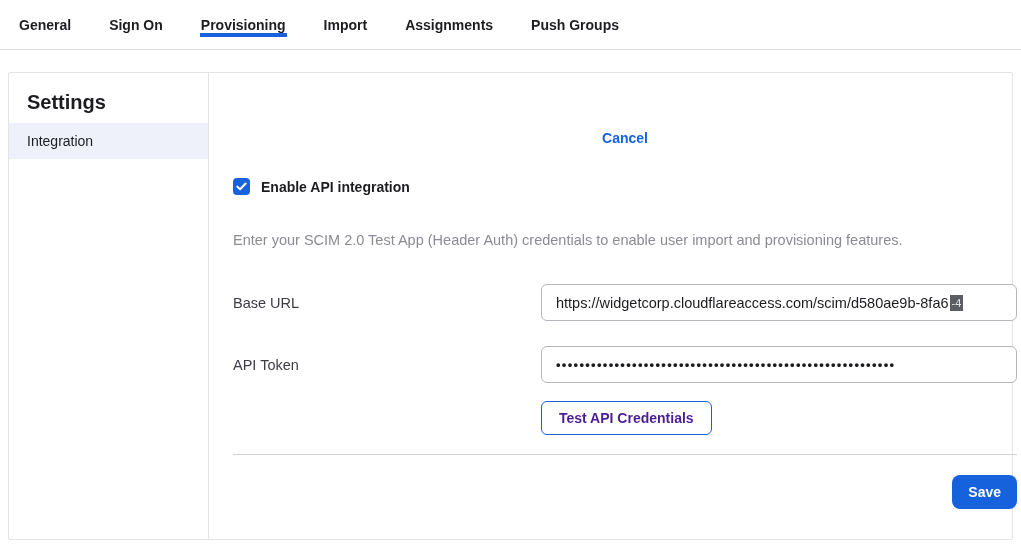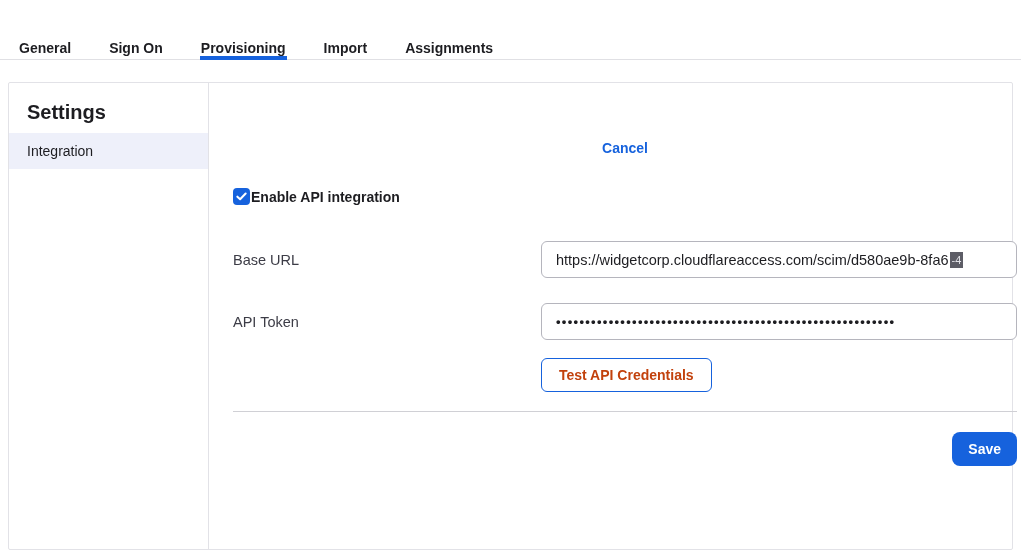--- a/index.html
+++ b/index.html
@@ -1,40 +1,40 @@
 <!DOCTYPE html>
 <html><head>
 <meta charset="utf-8">
 <style>
   * { margin: 0; padding: 0; box-sizing: border-box; }
   html, body { width: 1021px; height: 553px; background: #ffffff;
     font-family: "Liberation Sans", "DejaVu Sans", sans-serif; color: #1d1d21; }
 
   
-  .tabbar { display: flex; gap: 36px; padding: 0 18px; border-bottom: 1px solid #e0e0e4; height: 60px; align-items: flex-end; }
+  .tabbar { display: flex; gap: 36px; padding: 0 18px; border-bottom: 1px solid #e0e0e4; height: 50px; align-items: center; }
   .tab { display: flex; align-items: center; font-size: 14px; font-weight: 700; color: #1d1d21;
     padding: 0 1px; cursor: pointer; border-bottom: 4px solid transparent; margin-bottom: -1px;
     padding-top: 3px; }
   .tab.active { border-bottom-color: #1662dd; }
 
   
   .panel { margin: 22px 8px 0 8px; border: 1px solid #e2e2e7; border-radius: 2px;
     display: flex; min-height: 468px; background: #fff; }
 
   .sidebar { width: 200px; border-right: 1px solid #e2e2e7; padding-top: 9px; flex-shrink: 0; }
   .sidebar-header { font-size: 20px; font-weight: 700; padding: 9px 18px; color: #1d1d21; }
   .sidebar-item { font-size: 14px; padding: 10px 18px; color: #1d1d21; cursor: pointer; }
   .sidebar-item.active { background: #eef0fa; }
 
   .content { flex: 1; padding: 0 24px; display: flex; flex-direction: column; }
 
   .cancel-row { margin-top: 56px; text-align: center; }
   .cancel-link { color: #1662dd; font-size: 14px; font-weight: 700; text-decoration: none; cursor: pointer; }
 
-  .checkbox-row { margin-top: 31px; display: flex; align-items: center; gap: 1px; }
+  .checkbox-row { margin-top: 31px; display: flex; align-items: center; gap: 11px; }
   .checkbox { width: 17px; height: 17px; background: #1662dd; border-radius: 4px;
     display: flex; align-items: center; justify-content: center; cursor: pointer; flex-shrink: 0; }
   .checkbox svg { width: 11px; height: 11px; }
   .checkbox-label { font-size: 14px; font-weight: 700; color: #1d1d21; }
 
   .description { margin-top: 37px; font-size: 14.5px; color: #8b8b93; }
 
   .field-row { display: flex; align-items: center; }
   .field-row.base { margin-top: 36px; }
   .field-row.token { margin-top: 25px; }
@@ -43,39 +43,40 @@
     display: flex; align-items: center; padding: 0 14px; font-size: 14.5px; color: #1d1d21;
     background: #fff; overflow: hidden; white-space: nowrap; cursor: text; }
   .url-value { white-space: nowrap; }
   .url-selection { background: #5d5d66; color: #e3e3e8; font-size: 11px; line-height: 16px;
     padding: 0 2px; margin-left: 1px; display: inline-block; vertical-align: middle; }
   .token-dots { font-size: 13px; font-weight: 700; letter-spacing: 1.3px; color: #1d1d21;
     overflow: hidden; white-space: nowrap; }
 
   .test-row { margin-top: 18px; }
   .btn-outline { display: inline-block; padding: 8px 17px; border: 1px solid #1662dd; border-radius: 6px;
-    background: #fff; color: #c2410c; font-size: 14px; font-weight: 700; cursor: pointer;
+    background: #fff; color: #4c1d95; font-size: 14px; font-weight: 700; cursor: pointer;
     font-family: inherit; }
 
   .divider { margin-top: 19px; border-top: 1px solid #d0d0d5; }
 
   .save-row { margin-top: 20px; margin-bottom: 24px; text-align: right; }
   .btn-primary { display: inline-block; padding: 9px 16px; border: none; border-radius: 8px;
     background: #1662dd; color: #ffffff; font-size: 14px; font-weight: 700; cursor: pointer;
     font-family: inherit; }
 </style>
 </head>
 <body>
 
 <nav class="tabbar">
   <div class="tab">General</div>
   <div class="tab">Sign On</div>
   <div class="tab active">Provisioning</div>
   <div class="tab">Import</div>
   <div class="tab">Assignments</div>
+  <div class="tab">Push Groups</div>
 </nav>
 
 <div class="panel">
 
   <aside class="sidebar">
     <div class="sidebar-header">Settings</div>
     <div class="sidebar-item active">Integration</div>
   </aside>
 
   <section class="content">
@@ -88,20 +89,21 @@
       <span class="checkbox" role="checkbox" aria-checked="true">
         <span style="display:flex;">
           <svg viewBox="0 0 12 12" width="11" height="11">
               <path d="M1.5 6.2 L4.5 9 L10.5 2.8" stroke="#ffffff" stroke-width="2.2" fill="none" stroke-linecap="round" stroke-linejoin="round"></path>
             </svg>
         </span>
       </span>
       <label class="checkbox-label">Enable API integration</label>
     </div>
 
+    <p class="description">Enter your SCIM 2.0 Test App (Header Auth) credentials to enable user import and provisioning features.</p>
 
     <div class="field-row base">
       <div class="field-label">Base URL</div>
       <div class="text-input" role="textbox">
         <span class="url-value">https://widgetcorp.cloudflareaccess.com/scim/d580ae9b-8fa6</span>
           <span class="url-selection">-4</span>
       </div>
     </div>
 
     <div class="field-row token">

